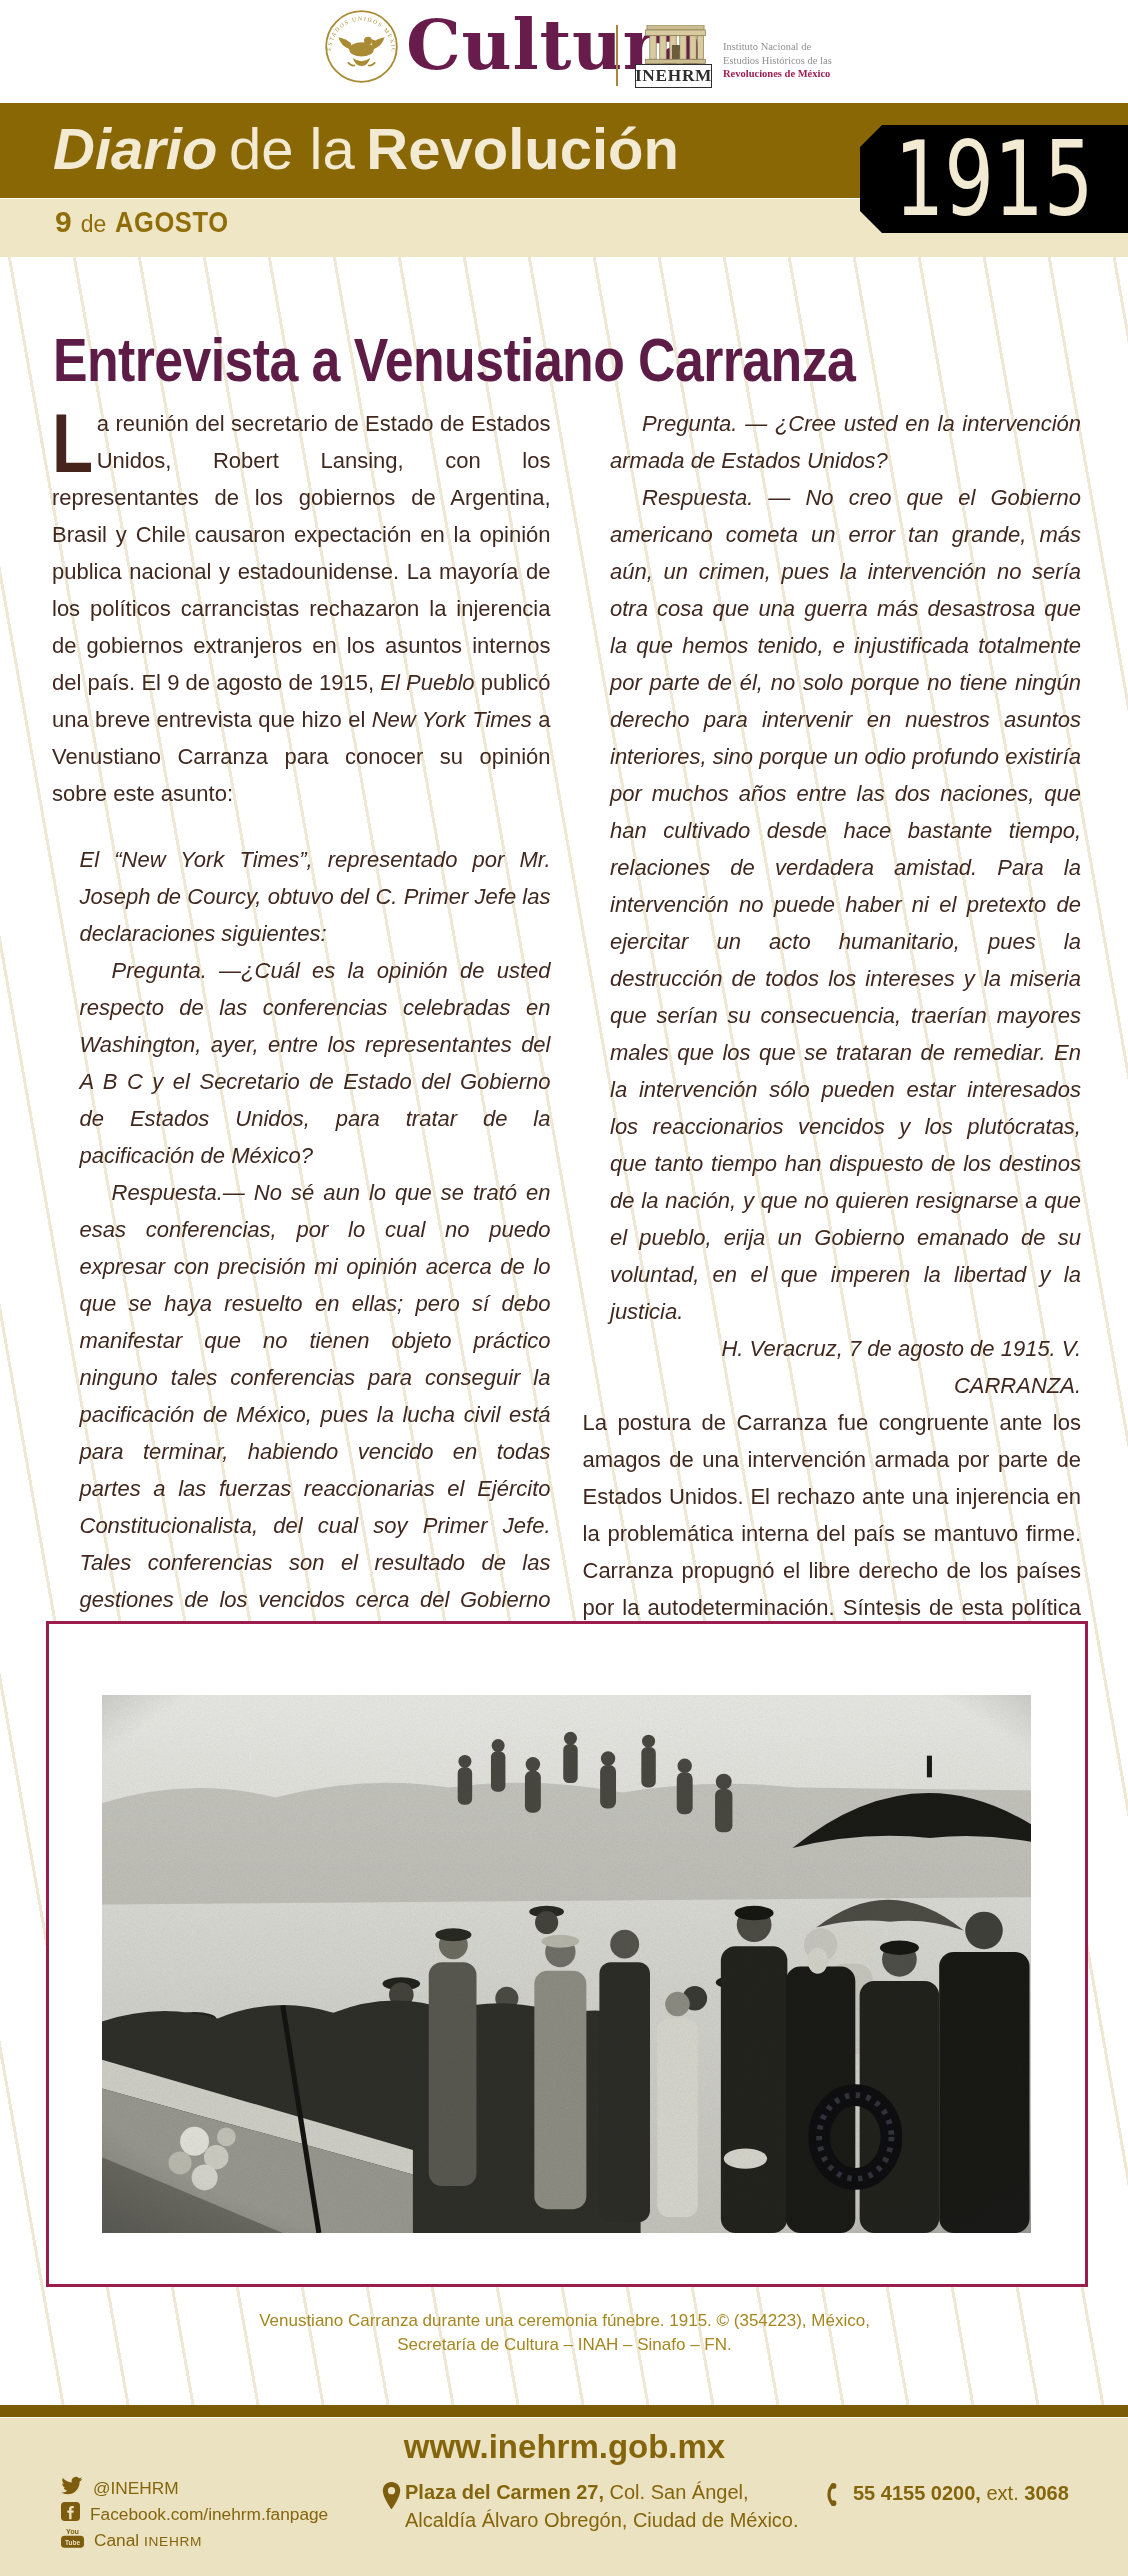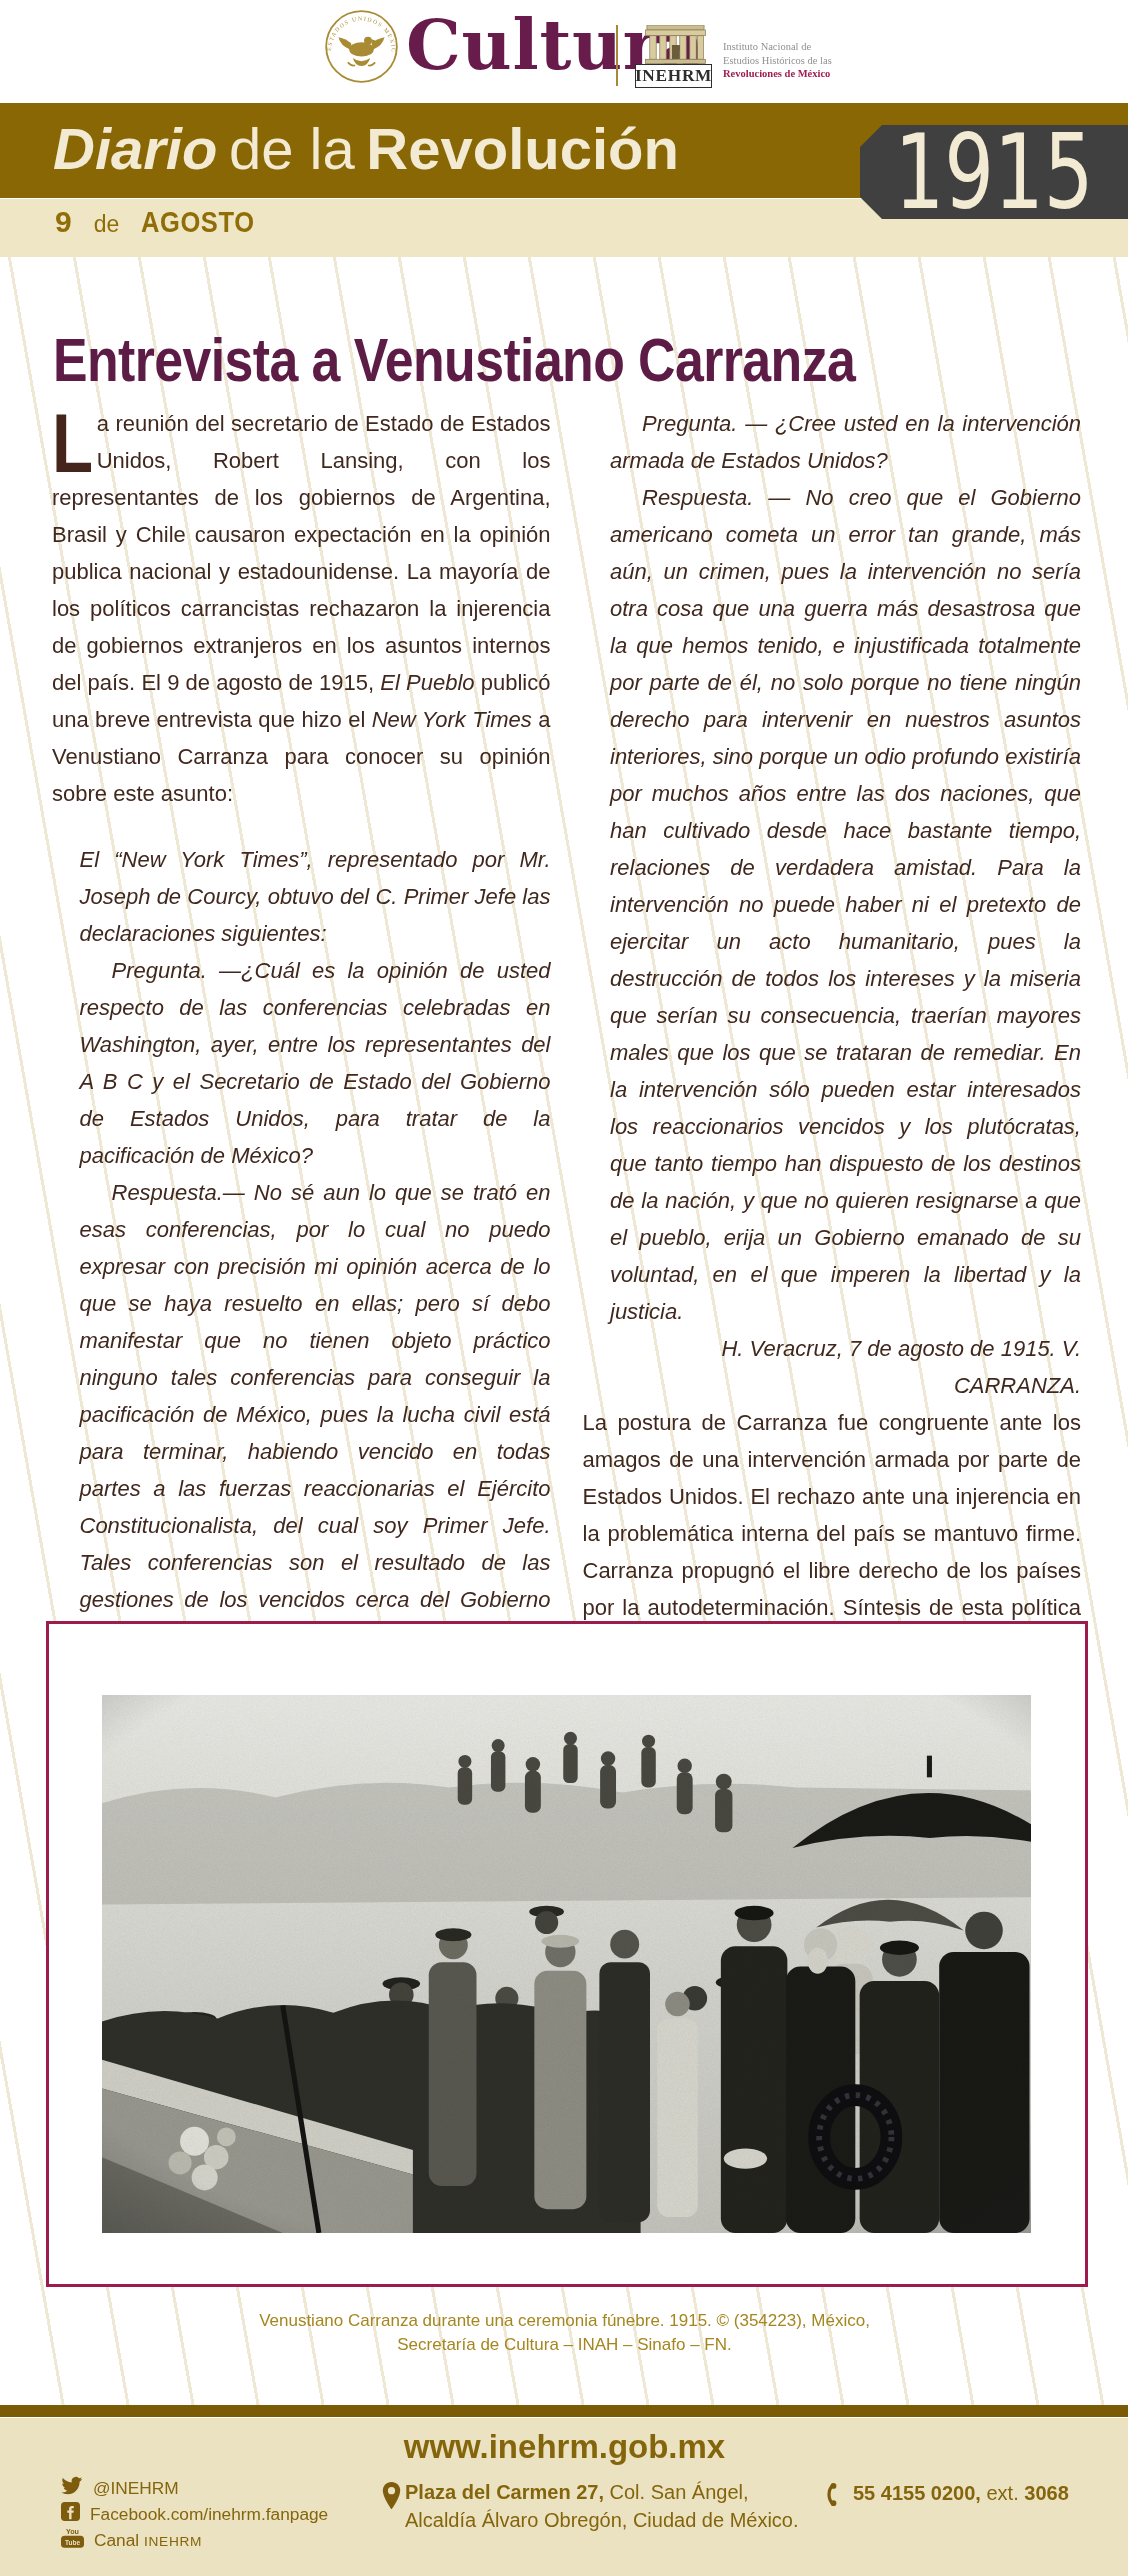--- a/index.html
+++ b/index.html
@@ -31,24 +31,24 @@
   
   .band-olive{position:absolute;left:0;top:103px;width:1129px;height:95px;background:#8a6705;}
   .band-olive .txt{position:absolute;left:53px;top:50%;transform:translateY(-53%);
     color:#f2ead2;font-size:58px;white-space:nowrap;line-height:1;}
   .b-italic{font-style:italic;font-weight:bold;}
   .b-mid{font-weight:normal;margin:0 11.6px;}
   .b-bold{font-weight:bold;}
   .band-beige{position:absolute;left:0;top:199px;width:1129px;height:58px;background:#efe6c5;}
   .date-line{position:absolute;left:55px;top:205px;color:#8f6d08;white-space:nowrap;}
   .d-num{font-size:30px;font-weight:bold;vertical-align:baseline;}
-  .d-de{font-size:23px;margin:0 22px;}
+  .d-de{font-size:23px;margin:0 9px;}
   .d-month{font-size:30px;font-weight:bold;display:inline-block;
     transform:scaleX(.85);transform-origin:left bottom;letter-spacing:0.7px;}
-  .badge{position:absolute;left:860px;top:125px;width:269px;height:94px;background:#404040;
+  .badge{position:absolute;left:860px;top:125px;width:269px;height:108px;background:#000000;
     clip-path:polygon(22px 0,100% 0,100% 100%,22px 100%,0 calc(100% - 22px),0 22px);
     display:flex;align-items:center;justify-content:center;}
   .badge span{color:#f2ead2;font-size:103px;font-family:"DejaVu Sans",sans-serif;
     font-weight:400;line-height:1;transform:scaleX(.76);}
 
   
   .article-title{position:absolute;left:53px;top:289px;font-size:61px;font-weight:bold;
     color:#5d1c46;transform:scaleX(.85);transform-origin:left top;white-space:nowrap;
     line-height:1;letter-spacing:-0.7px;}
   .columns{position:absolute;left:52px;top:405px;width:1029px;display:flex;gap:32px;

